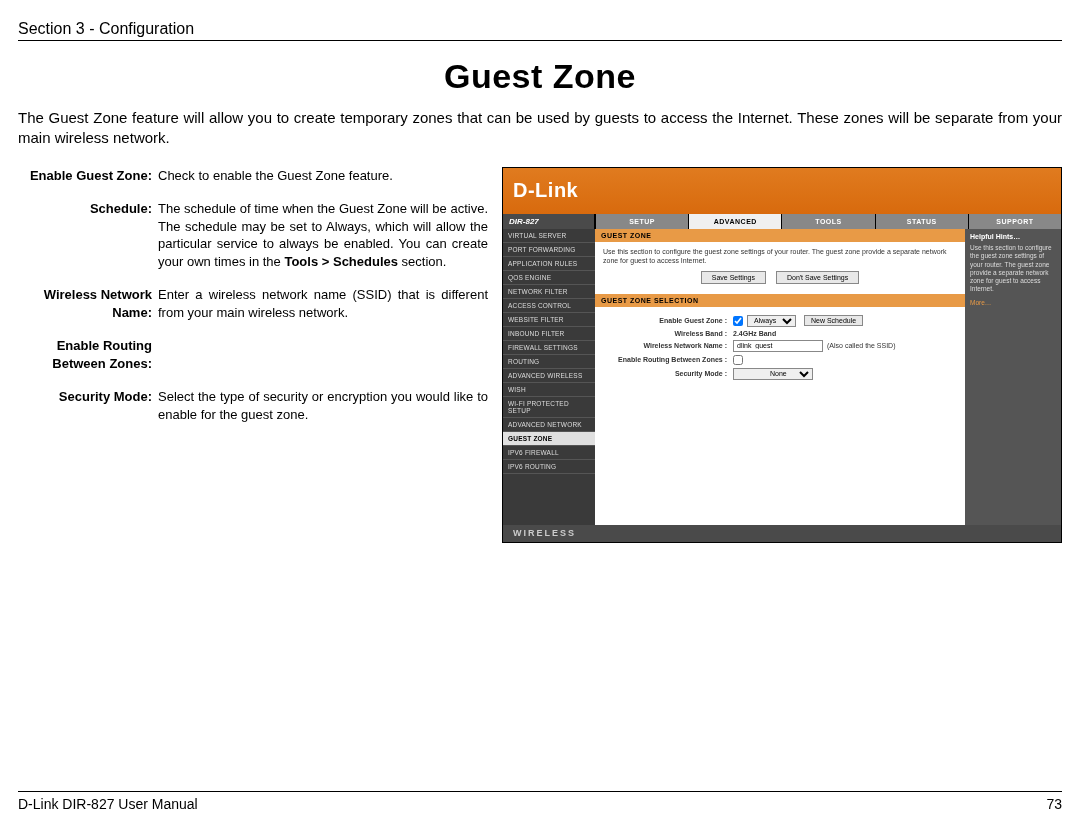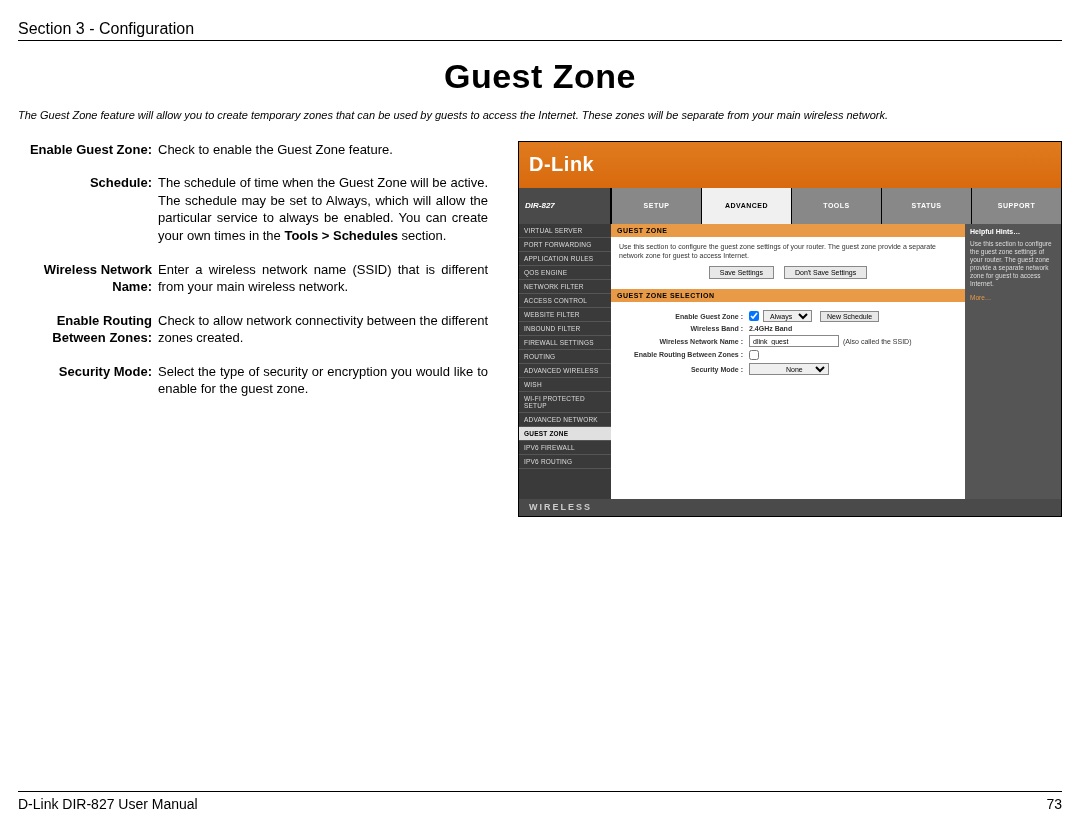--- a/index.html
+++ b/index.html
@@ -15,27 +15,26 @@
   .top-section-label { font-size: 16px; margin-bottom: 2px; }
   .top-rule { border: none; border-top: 1px solid #000; margin-bottom: 16px; }
   .page-title {
     text-align: center;
     font-size: 34px;
     font-weight: 700;
     letter-spacing: 0.5px;
     margin-bottom: 12px;
   }
   .intro {
-    font-size: 11px;
+    font-size: 15px;
     line-height: 1.35;
     text-align: justify;
     margin-bottom: 18px;
-    font-style: italic;
-  }
-  .content-row { display: flex; gap: 30px; margin-top: 12px; }
+  }
+  .content-row { display: flex; gap: 14px; margin-top: 12px; }
   .defs { flex: 0 0 470px; }
   .def { display: flex; margin-bottom: 16px; font-size: 13px; line-height: 1.35; }
   .def .term { flex: 0 0 140px; text-align: right; font-weight: 700; padding-right: 6px; }
   .def .desc { flex: 1; text-align: justify; }
   .desc .inline-bold { font-weight: 700; }
 
   
   .router {
     flex: 1;
     border: 1px solid #000;
@@ -48,21 +47,21 @@
     height: 376px;
   }
   .router .band {
     background: linear-gradient(#e07b1f, #d86a0d);
     height: 46px;
     display: flex;
     align-items: center;
     padding-left: 10px;
   }
   .router .brand { color: #fff; font-weight: 700; font-size: 20px; letter-spacing: 0.5px; }
-  .router .tabs { display: flex; background: #000; height: 36px; font-size: 8px; font-weight: 700; }
+  .router .tabs { display: flex; background: #000; height: 15px; font-size: 8px; font-weight: 700; }
   .router .model-cell {
     flex: 0 0 92px; background: #4a4a4a; color: #fff;
     display: flex; align-items: center; padding-left: 6px; font-style: italic;
     border-right: 1px solid #000;
   }
   .router .tab {
     flex: 1; background: #888; color: #fff; display: flex;
     align-items: center; justify-content: center; border-left: 1px solid #000;
     font-size: 7px; letter-spacing: 0.5px;
   }
@@ -134,21 +133,20 @@
       <div class="desc">
         <span>The schedule of time when the Guest Zone will be active. The schedule may be set to Always, which will allow the particular service to always be enabled. You can create your own times in the </span><span class="inline-bold">Tools &gt; Schedules</span><span> section.</span>
       </div>
     </div>
     <div class="def">
       <div class="term">Wireless Network Name:</div>
       <div class="desc">Enter a wireless network name (SSID) that is different from your main wireless network.</div>
     </div>
     <div class="def">
       <div class="term">Enable Routing Between Zones:</div>
-      <div class="desc">Check to allow network connectivity between the different zones created.</div>
     </div>
     <div class="def">
       <div class="term">Security Mode:</div>
       <div class="desc">Select the type of security or encryption you would like to enable for the guest zone.</div>
     </div>
   </div>
 
   <div class="router">
     <div class="band">
       <span class="brand">D-Link</span>

